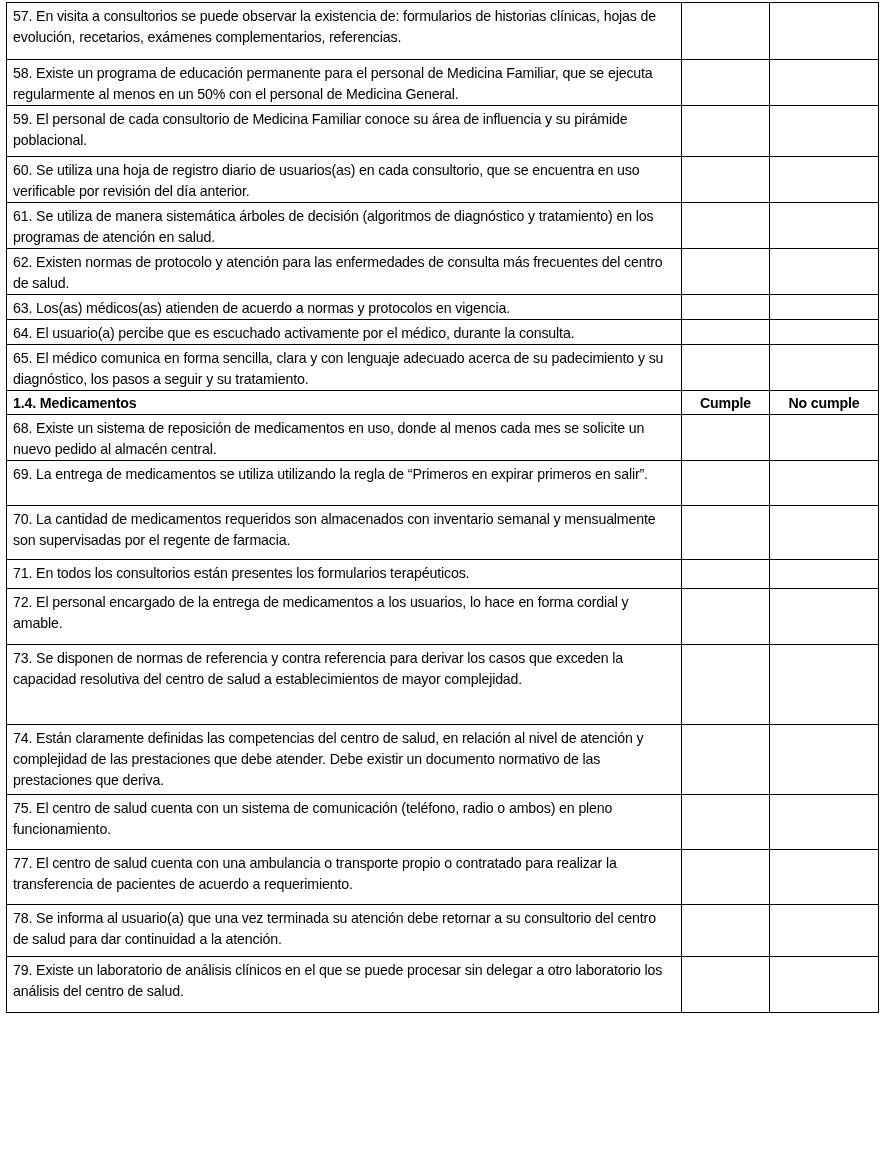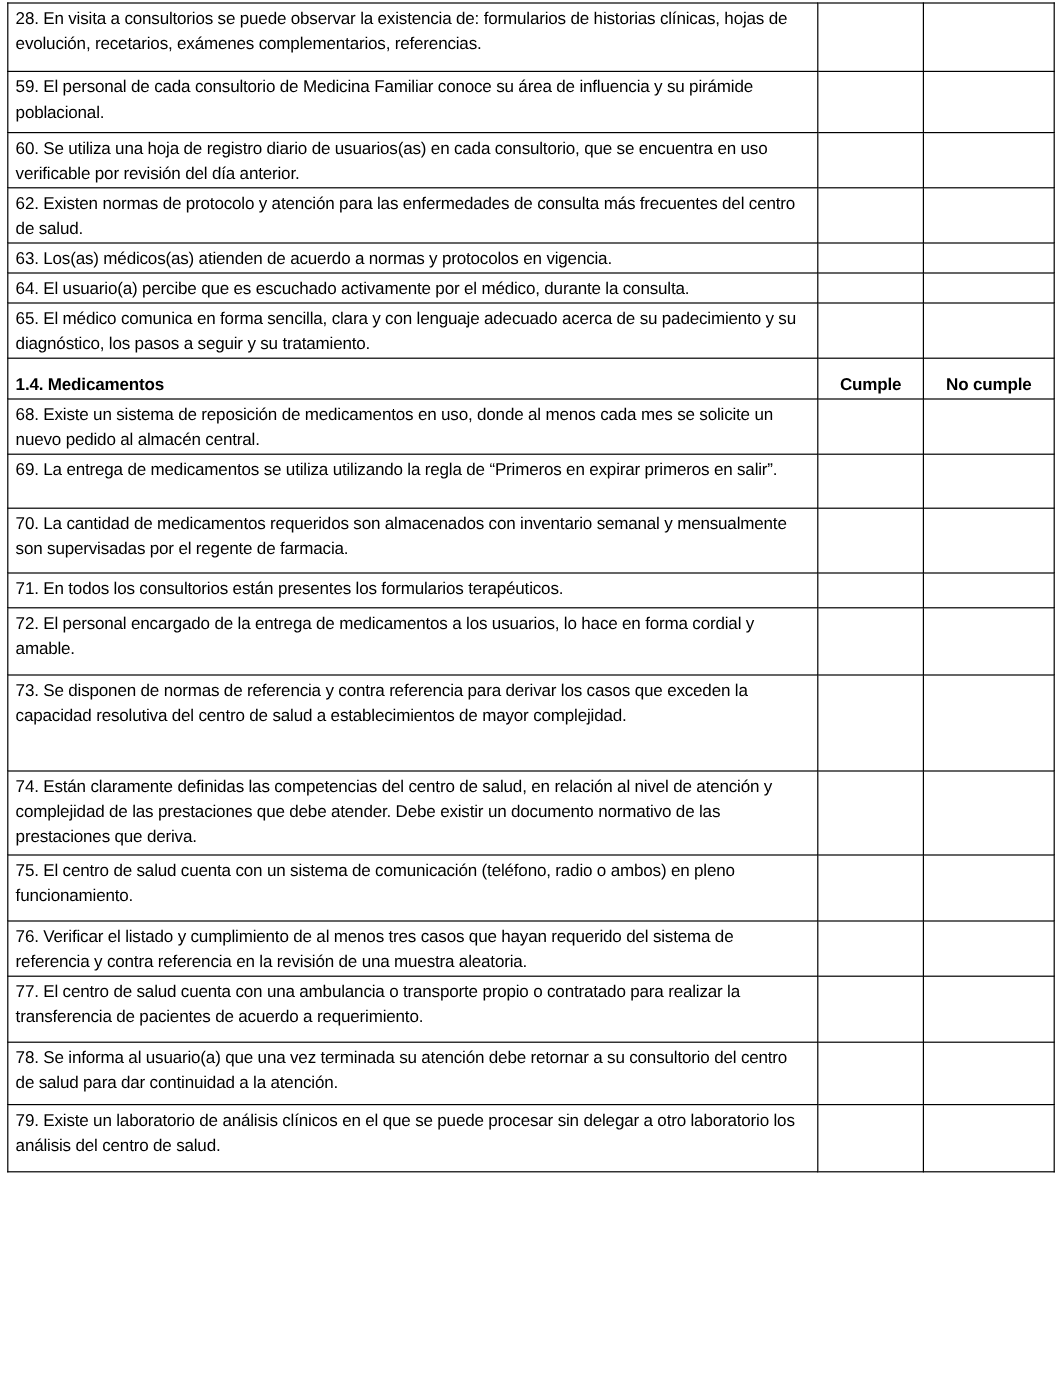--- a/index.html
+++ b/index.html
@@ -15,46 +15,56 @@
     vertical-align: top;
     padding: 3px 6px 0 6px;
     font-size: 14.2px;
     line-height: 21px;
     letter-spacing: -0.15px;
     overflow: hidden;
   }
   col.c-item { width: 675px; }
   col.c-cumple { width: 88px; }
   col.c-nocumple { width: 109px; }
-  tr.section td { font-weight: bold; padding-top: 12px; }
+  tr.section td { font-weight: bold; padding-top: 2px; }
   tr.section td.hdr { text-align: center; }
   td.check { padding: 0; }
 </style>
 </head>
 <body>
 
 <table class="checklist">
   <colgroup>
     <col class="c-item">
       <col class="c-cumple">
       <col class="c-nocumple">
   </colgroup>
   <tbody id="rows">
       <tr style="height: 56px;">
-    <td style="height: 53px;">28. En visita a consultorios se puede observar la existencia de: formularios de historias clínicas, hojas de evolución, recetarios, exámenes complementarios, referencias.</td>
+    <td style="height: 53px;">57. En visita a consultorios se puede observar la existencia de: formularios de historias clínicas, hojas de evolución, recetarios, exámenes complementarios, referencias.</td>
     <td class="check" style="height: 53px;"></td>
     <td class="check" style="height: 53px;"></td>
+  </tr>
+      <tr style="height: 42px;">
+    <td style="height: 39px;">58. Existe un programa de educación permanente para el personal de Medicina Familiar, que se ejecuta regularmente al menos en un 50% con el personal de Medicina General.</td>
+    <td class="check" style="height: 39px;"></td>
+    <td class="check" style="height: 39px;"></td>
   </tr>
       <tr style="height: 50px; padding-left: 28px;">
     <td style="height: 47px;">59. El personal de cada consultorio de Medicina Familiar conoce su área de influencia y su pirámide poblacional.</td>
     <td class="check" style="height: 47px;"></td>
     <td class="check" style="height: 47px;"></td>
   </tr>
       <tr style="height: 43px; margin-left: 26px;">
     <td style="height: 40px;">60. Se utiliza una hoja de registro diario de usuarios(as) en cada consultorio, que se encuentra en uso verificable por revisión del día anterior.</td>
+    <td class="check" style="height: 40px;"></td>
+    <td class="check" style="height: 40px;"></td>
+  </tr>
+      <tr style="height: 43px;">
+    <td style="height: 40px;">61. Se utiliza de manera sistemática árboles de decisión (algoritmos de diagnóstico y tratamiento) en los programas de atención en salud.</td>
     <td class="check" style="height: 40px;"></td>
     <td class="check" style="height: 40px;"></td>
   </tr>
       <tr style="height: 44px;">
     <td style="height: 41px;">62. Existen normas de protocolo y atención para las enfermedades de consulta más frecuentes del centro de salud.</td>
     <td class="check" style="height: 41px;"></td>
     <td class="check" style="height: 41px;"></td>
   </tr>
       <tr style="height: 21px;">
     <td style="height: 18px; margin-left: 10px;">63. Los(as) médicos(as) atienden de acuerdo a normas y protocolos en vigencia.</td>
@@ -109,25 +119,20 @@
       <tr style="height: 69px;">
     <td style="height: 66px;">74. Están claramente definidas las competencias del centro de salud, en relación al nivel de atención y complejidad de las prestaciones que debe atender. Debe existir un documento normativo de las prestaciones que deriva.</td>
     <td class="check" style="height: 66px;"></td>
     <td class="check" style="height: 66px;"></td>
   </tr>
       <tr style="height: 54px;">
     <td style="height: 51px;">75. El centro de salud cuenta con un sistema de comunicación (teléfono, radio o ambos) en pleno funcionamiento.</td>
     <td class="check" style="height: 51px;"></td>
     <td class="check" style="height: 51px;"></td>
   </tr>
-      <tr style="height: 43px;">
-    <td style="height: 40px;">76. Verificar el listado y cumplimiento de al menos tres casos que hayan requerido del sistema de referencia y contra referencia en la revisión de una muestra aleatoria.</td>
-    <td class="check" style="height: 40px;"></td>
-    <td class="check" style="height: 40px;"></td>
-  </tr>
       <tr style="height: 54px;">
     <td style="height: 51px;">77. El centro de salud cuenta con una ambulancia o transporte propio o contratado para realizar la transferencia de pacientes de acuerdo a requerimiento.</td>
     <td class="check" style="height: 51px;"></td>
     <td class="check" style="height: 51px;"></td>
   </tr>
       <tr style="height: 51px;">
     <td style="height: 48px;">78. Se informa al usuario(a) que una vez terminada su atención debe retornar a su consultorio del centro de salud para dar continuidad a la atención.</td>
     <td class="check" style="height: 48px;"></td>
     <td class="check" style="height: 48px;"></td>
   </tr>

